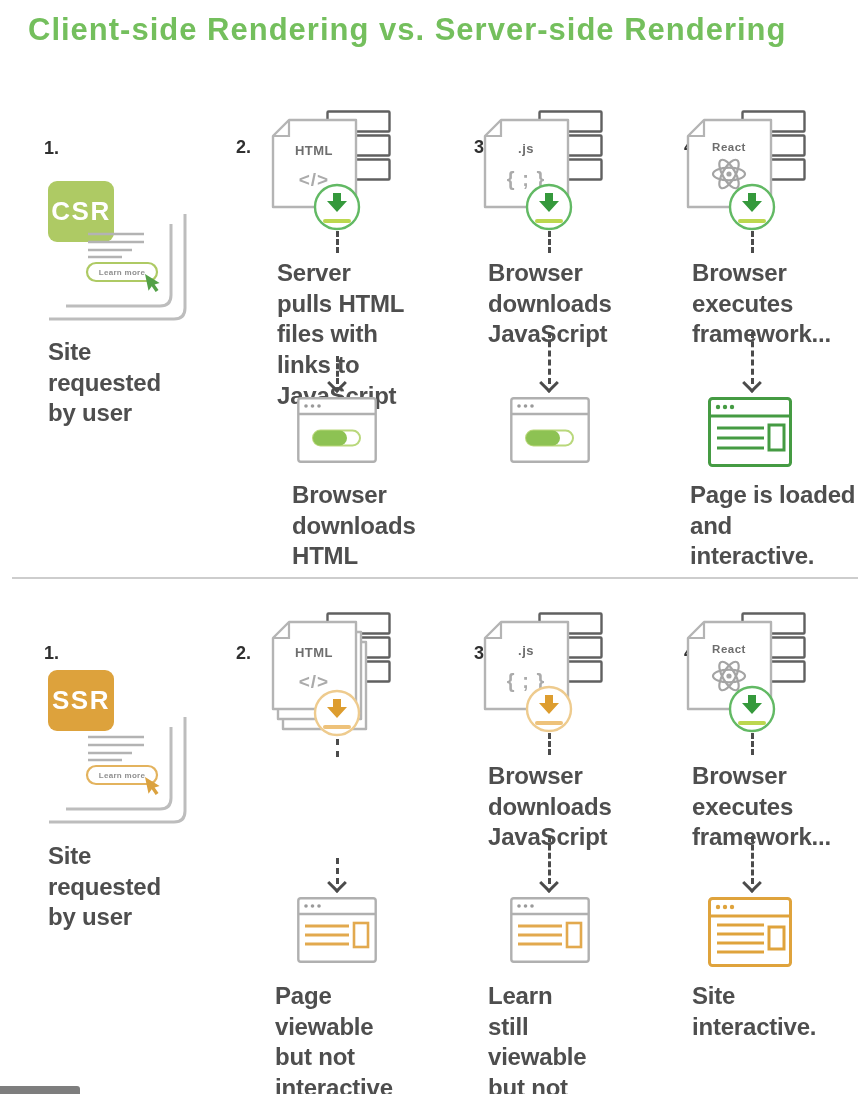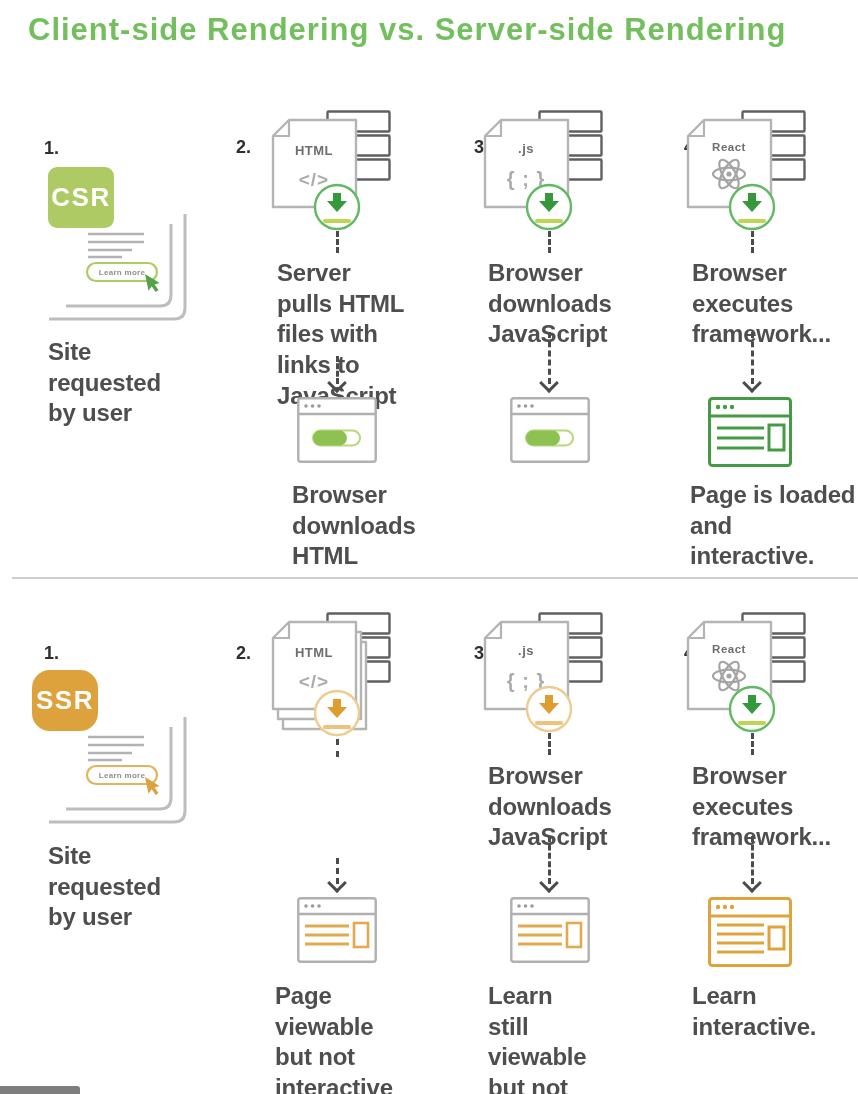--- a/index.html
+++ b/index.html
@@ -31,21 +31,21 @@
   .pill-text{font-size:8px;font-weight:700;fill:#8f8f8f;text-anchor:middle;letter-spacing:.3px;}
 </style>
 </head>
 <body>
 
 <div class="abs title">Client-side Rendering vs. Server-side Rendering</div>
 
 <div class="abs" style="left:0;top:100px;width:858px;height:460px;">
 
   <div class="abs num" style="left:44px;top:38px;">1.</div>
-  <div class="abs badge csr" style="left:48px;top:67px;">CSR</div>
+  <div class="abs badge csr" style="left:48px;top:81px;">CSR</div>
   <svg class="abs" style="left:48px;top:112px;width:140px;height:128px;" viewBox="0 0 140 128">
     <path d="M137 2 V96 Q137 107 126 107 H1" fill="none" stroke="#bdbdbd" stroke-width="3"></path>
     <path d="M123 12 V83 Q123 94 112 94 H18" fill="none" stroke="#bdbdbd" stroke-width="3"></path>
     <g stroke="#b3b3b3" stroke-width="2.6">
       <line x1="40" y1="22" x2="96" y2="22"></line>
         <line x1="40" y1="30" x2="96" y2="30"></line>
       <line x1="40" y1="38" x2="84" y2="38"></line>
         <line x1="40" y1="45" x2="74" y2="45"></line>
     </g>
     <rect x="39" y="51" width="70" height="18" rx="9" fill="#fff" stroke="#aeca64" stroke-width="2.2"></rect>
@@ -182,21 +182,21 @@
     <rect x="61" y="28" width="15" height="25" fill="none" stroke="#459b43" stroke-width="3"></rect>
   </svg>
   <div class="abs cap" style="left:690px;top:380px;width:172px;">Page is loaded and interactive.</div>
 </div>
 
 <div class="abs divider"></div>
 
 <div class="abs" style="left:0;top:600px;width:858px;height:494px;">
 
   <div class="abs num" style="left:44px;top:43px;">1.</div>
-  <div class="abs badge ssr" style="left:32px;top:70px;border-radius:18px;">SSR</div>
+  <div class="abs badge ssr" style="left:48px;top:70px;">SSR</div>
   <svg class="abs" style="left:48px;top:115px;width:140px;height:128px;" viewBox="0 0 140 128">
     <path d="M137 2 V96 Q137 107 126 107 H1" fill="none" stroke="#bdbdbd" stroke-width="3"></path>
     <path d="M123 12 V83 Q123 94 112 94 H18" fill="none" stroke="#bdbdbd" stroke-width="3"></path>
     <g stroke="#b3b3b3" stroke-width="2.6">
       <line x1="40" y1="22" x2="96" y2="22"></line>
         <line x1="40" y1="30" x2="96" y2="30"></line>
       <line x1="40" y1="38" x2="84" y2="38"></line>
         <line x1="40" y1="45" x2="74" y2="45"></line>
     </g>
     <rect x="39" y="51" width="70" height="18" rx="9" fill="#fff" stroke="#e3b35e" stroke-width="2.2"></rect>
@@ -336,16 +336,16 @@
         <circle cx="24" cy="10" r="2.2"></circle>
     </g>
     <g stroke="#dfa33c" stroke-width="2.8">
       <line x1="9" y1="28" x2="56" y2="28"></line>
         <line x1="9" y1="37" x2="56" y2="37"></line>
         <line x1="9" y1="46" x2="56" y2="46"></line>
         <line x1="9" y1="55" x2="56" y2="55"></line>
     </g>
     <rect x="61" y="30" width="15" height="22" fill="none" stroke="#dfa33c" stroke-width="3"></rect>
   </svg>
-  <div class="abs cap" style="left:692px;top:381px;width:140px;">Learn interactive.</div>
+  <div class="abs cap" style="left:692px;top:381px;width:140px;">Site interactive.</div>
 </div>
 
 <div class="abs partial-bar"></div>
 
 </body></html>

